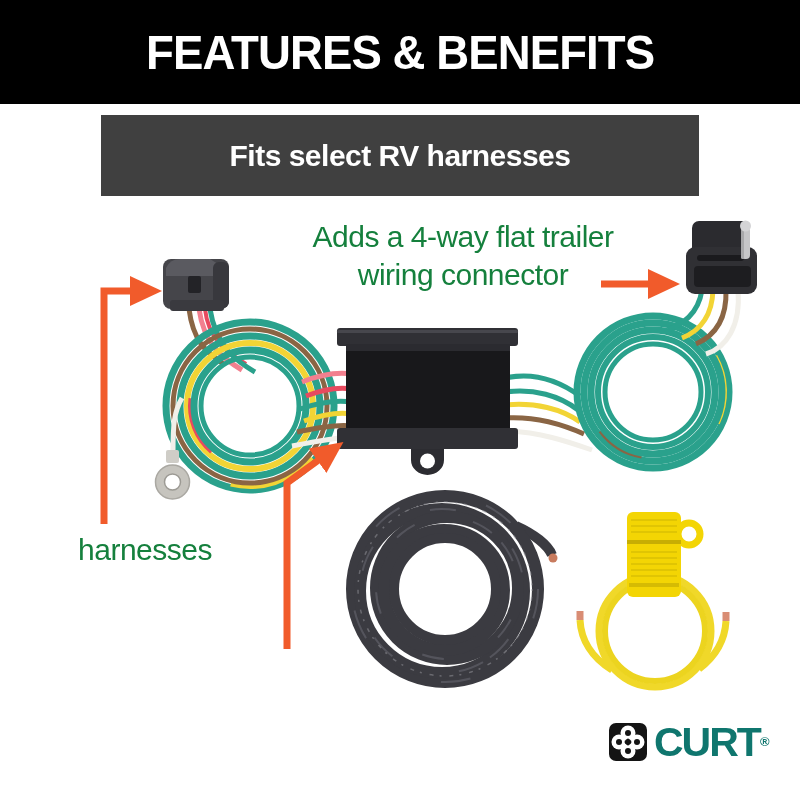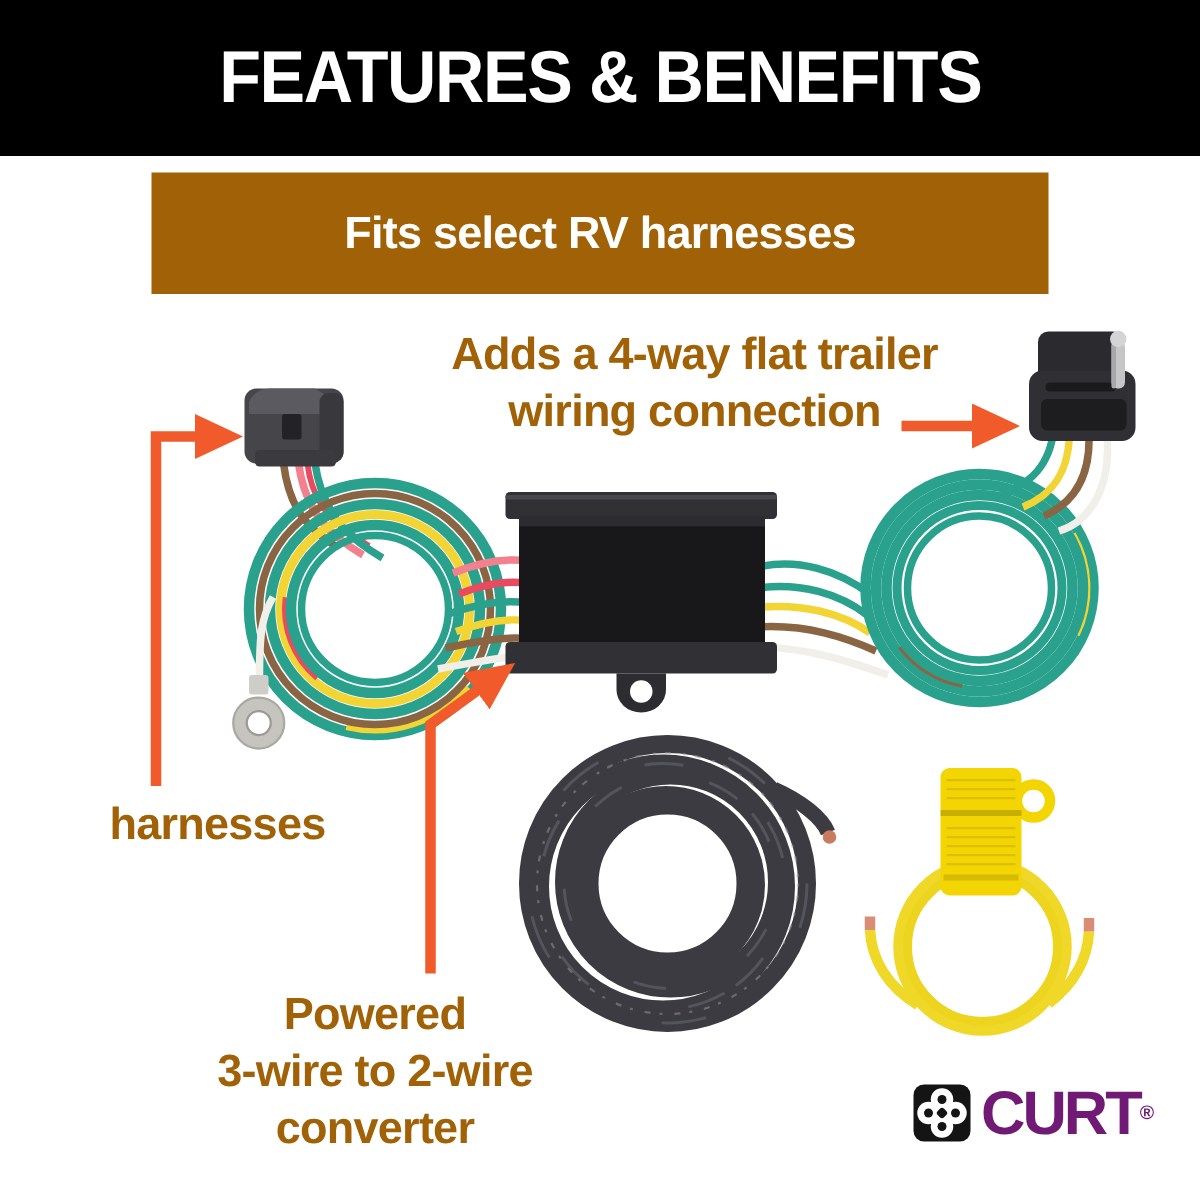--- a/index.html
+++ b/index.html
@@ -6,38 +6,38 @@
   body{width:800px;height:800px;background:#ffffff;font-family:"Liberation Sans",sans-serif;overflow:hidden;}
   .page{position:relative;width:800px;height:800px;background:#ffffff;}
 
   
   .header{position:absolute;left:0;top:0;width:800px;height:104px;background:#000000;
           display:flex;align-items:center;justify-content:center;}
   .header h1{margin:0;color:#ffffff;font-size:49px;font-weight:900;letter-spacing:-1px;
              transform:scaleX(.93);transform-origin:center;white-space:nowrap;}
 
   
-  .banner{position:absolute;left:101px;top:115px;width:598px;height:81px;background:#a16207;
+  .banner{position:absolute;left:101px;top:115px;width:598px;height:81px;background:#404040;
           display:flex;align-items:center;justify-content:center;}
   .banner span{color:#ffffff;font-size:30px;font-weight:800;letter-spacing:-.5px;white-space:nowrap;}
 
   
   .stage{position:absolute;left:0;top:0;width:800px;height:800px;z-index:1;}
 
   
-  .callout{position:absolute;z-index:2;color:#a16207;font-weight:700;font-size:30px;
+  .callout{position:absolute;z-index:2;color:#15803d;font-weight:400;font-size:30px;
            line-height:38px;text-align:center;letter-spacing:-.5px;}
   .callout span{display:block;}
   .co-fourway{left:258px;top:218px;width:410px;}
   .co-plug{left:15px;top:531px;width:260px;}
   .co-converter{left:100px;top:658px;width:300px;}
 
   
   .brand{position:absolute;left:608px;top:722px;z-index:2;display:flex;align-items:center;gap:6px;}
-  .brand .brand-text{font-size:41px;font-weight:900;letter-spacing:-2px;color:#701a75;line-height:40px;}
+  .brand .brand-text{font-size:41px;font-weight:900;letter-spacing:-2px;color:#0f766e;line-height:40px;}
   .brand sup{font-size:13px;font-weight:700;vertical-align:top;letter-spacing:0;}
 </style>
 </head>
 <body>
 
 <div class="page">
 
   <div class="header">
     <h1>FEATURES &amp; BENEFITS</h1>
   </div>
@@ -175,32 +175,27 @@
     <g>
       <path d="M287,649 L287,483 L320,459" fill="none" stroke="#F15B2B" stroke-width="7" marker-end="url(#arrowhead)"></path>
     </g>
     <g>
       <path d="M601,284 L651,284" fill="none" stroke="#F15B2B" stroke-width="7" marker-end="url(#arrowhead)"></path>
     </g>
   </svg>
 
   <div class="callout co-fourway">
     <span>Adds a 4-way flat trailer</span>
-    <span>wiring connection</span>
+    <span>wiring connector</span>
   </div>
 
   <div class="callout co-plug">
     <span>harnesses</span>
   </div>
 
-  <div class="callout co-converter">
-    <span>Powered</span>
-    <span>3-wire to 2-wire</span>
-    <span>converter</span>
-  </div>
 
   <div class="brand">
     <svg width="40" height="40" viewBox="0 0 40 40">
       <rect x="1" y="1" width="38" height="38" rx="7" fill="#141414"></rect>
       <circle cx="20" cy="11" r="7.5" fill="#ffffff"></circle>
       <circle cx="29" cy="20" r="7.5" fill="#ffffff"></circle>
       <circle cx="20" cy="29" r="7.5" fill="#ffffff"></circle>
       <circle cx="11" cy="20" r="7.5" fill="#ffffff"></circle>
       <circle cx="20" cy="20" r="6" fill="#ffffff"></circle>
       <circle cx="20" cy="11" r="3" fill="#141414"></circle>

